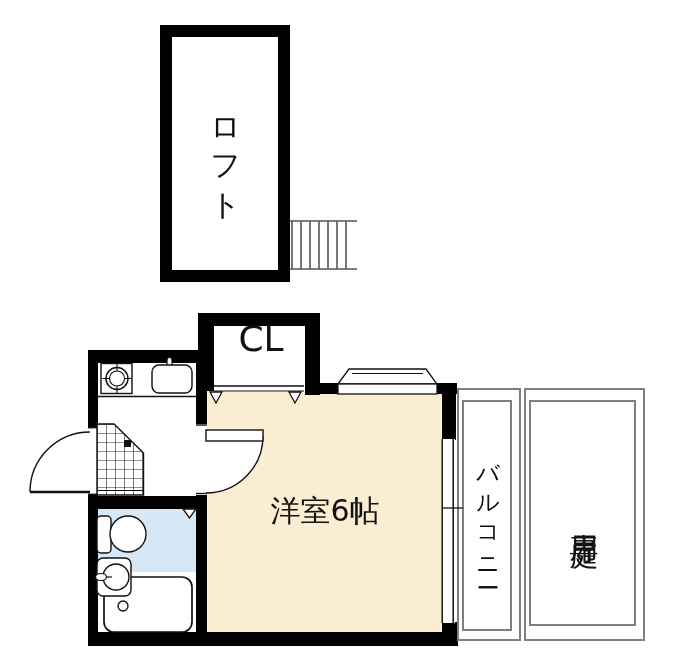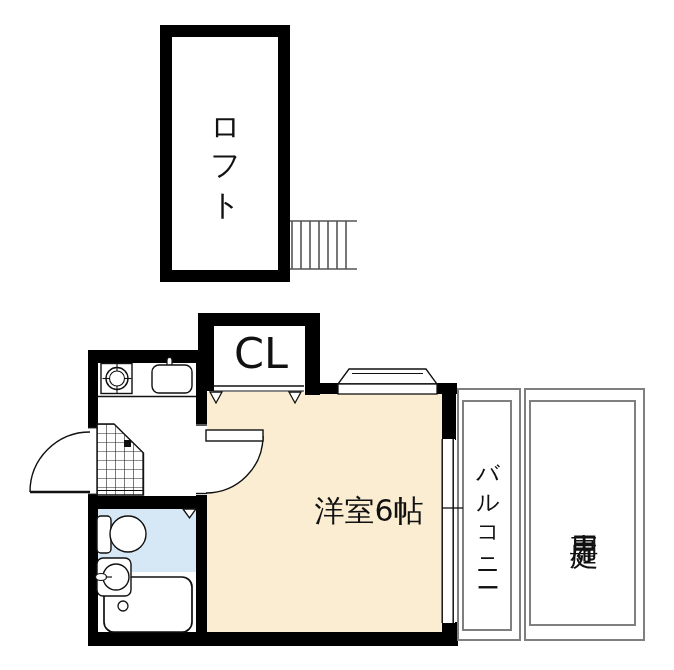--- a/index.html
+++ b/index.html
@@ -150,25 +150,25 @@
       <circle cx="116" cy="577" r="13" fill="#fff" stroke="#111" stroke-width="1.4"></circle>
       <line x1="102" y1="577" x2="112" y2="577" stroke="#111" stroke-width="1.2"></line>
       <ellipse cx="101" cy="577" rx="5.5" ry="3.5" fill="#fff" stroke="#111" stroke-width="1.2"></ellipse>
     </g>
   </svg>
 
   <div class="label vtext" style="left:160px;top:25px;width:130px;height:257px;font-size:30px;letter-spacing:2px;">
     <span>ロフト</span>
   </div>
 
-  <div class="label" style="left:214px;top:322px;width:94px;height:62px;font-size:43px;">
+  <div class="label" style="left:214px;top:307px;width:94px;height:62px;font-size:36px;">
     <span>CL</span>
   </div>
 
-  <div class="label" style="left:207px;top:493px;width:236px;height:36px;font-size:30px;padding-left:44px;">
+  <div class="label" style="left:207px;top:493px;width:236px;height:36px;font-size:30px;">
     <span>洋室6帖</span>
   </div>
 
   <div class="label vtext" style="left:457px;top:388px;width:64px;height:253px;font-size:23px;letter-spacing:6px;">
     <span>バルコニー</span>
   </div>
 
   <div class="label vtext" style="left:524px;top:388px;width:121px;height:253px;font-size:29px;letter-spacing:3px;">
     <span>専用庭</span>
   </div>

